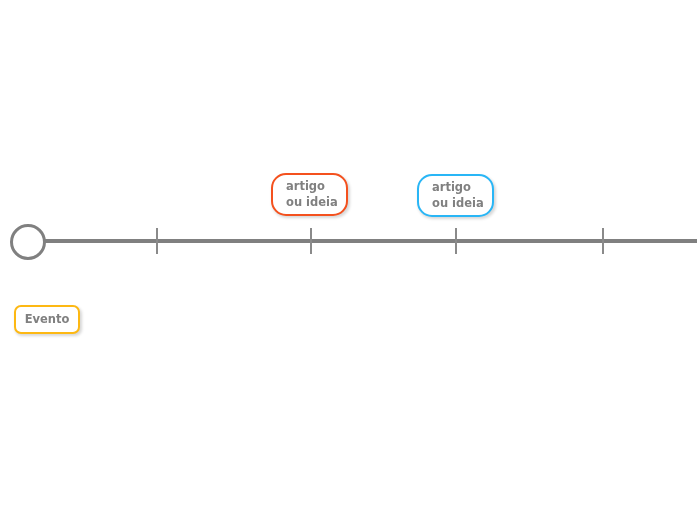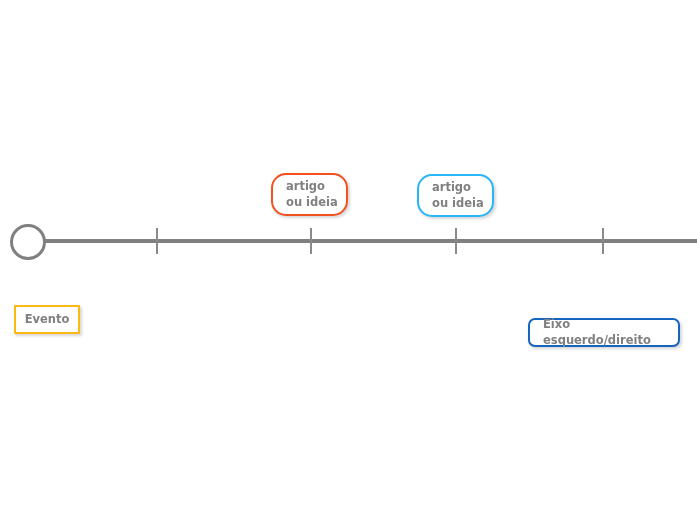--- a/index.html
+++ b/index.html
@@ -101,21 +101,21 @@
     justify-content: center;
     padding: 0 13px;
   }
 
   .callout-yellow {
     left: 14px;
     top: 305px;
     width: 66px;
     height: 29px;
     border: 2px solid #fdb813;
-    border-radius: 1px;
+    border-radius: 7px;
     box-shadow: 1.5px 2px 3px rgba(0,0,0,0.16);
   }
 
   .callout-axislabel {
     left: 528px;
     top: 318px;
     width: 152px;
     height: 29px;
     border: 2px solid #1565c0;
     border-radius: 7px;
@@ -146,17 +146,14 @@
 
   <div class="callout callout-article callout-blue">
     <span>artigo
 ou ideia</span>
   </div>
 
   <div class="callout callout-legend callout-yellow">
     <span>Evento</span>
   </div>
 
-  <div class="callout callout-legend callout-axislabel">
-    <span>Eixo esquerdo/direito</span>
-  </div>
 
 </div>
 
 </body></html>

